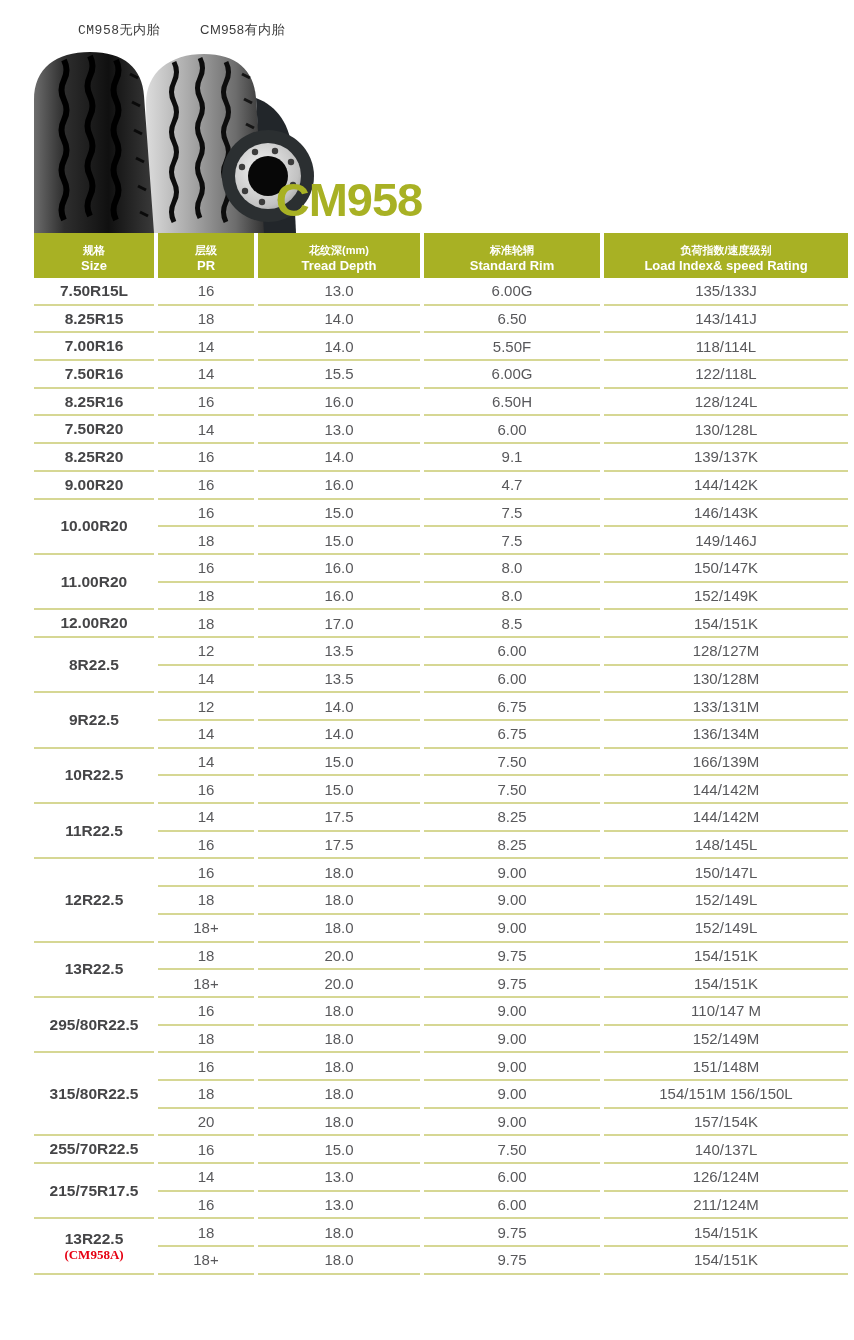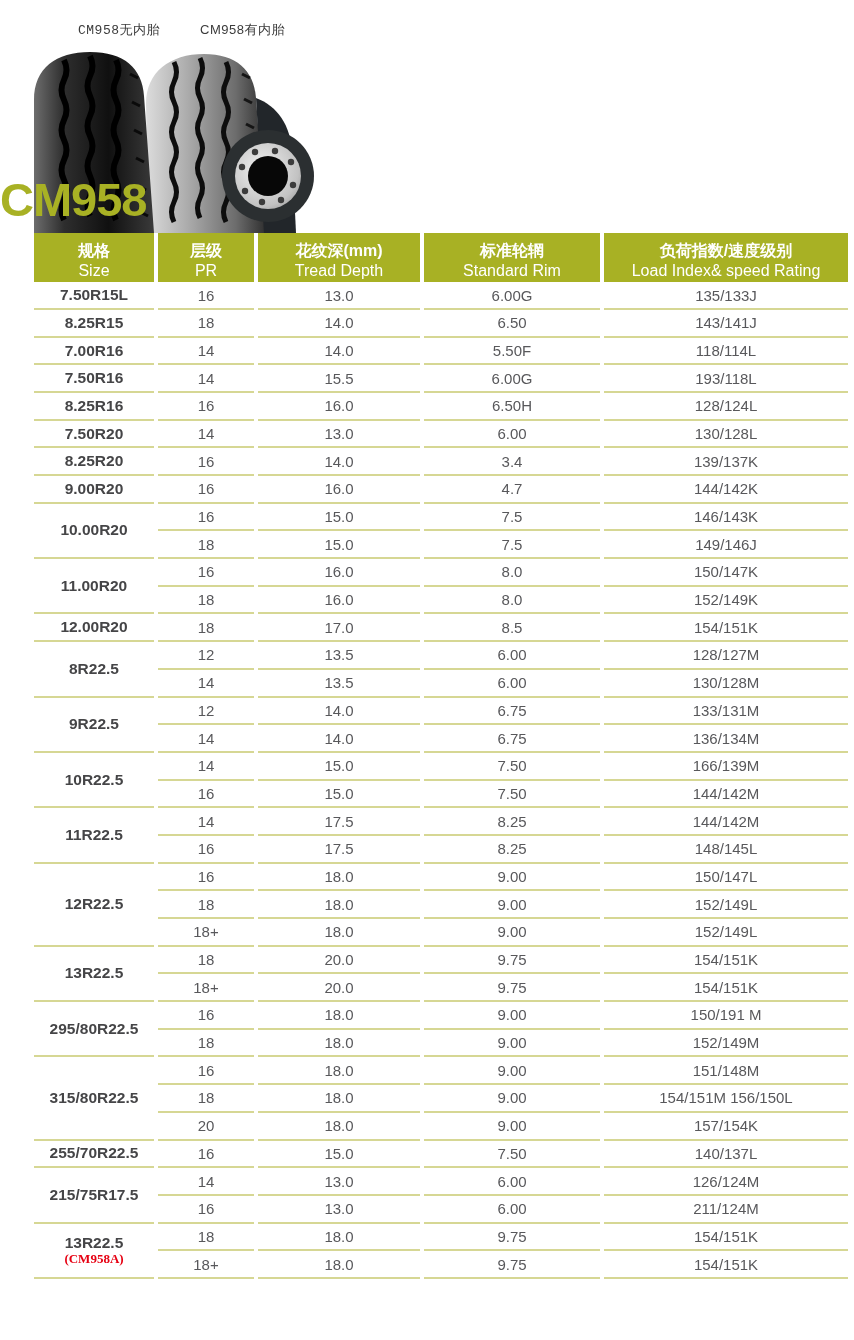--- a/index.html
+++ b/index.html
@@ -16,34 +16,34 @@
     font-family:"Liberation Sans","DejaVu Sans",sans-serif;
   }
   .tire-caption{
     position:absolute;top:21px;font-size:13px;color:#3b3b3b;
     letter-spacing:.5px;font-weight:400;
   }
   .cap-left{left:78px;font-family:Liberation Mono, monospace;}
   .cap-right{left:200px;}
   .tires{position:absolute;left:28px;top:44px;}
   .big-title{
-    position:absolute;top:172px;left:0;width:698px;
+    position:absolute;top:172px;left:0;width:698px;text-align:center;
     font-size:47px;font-weight:900;color:var(--title_green);
     letter-spacing:-1px;font-family:"Liberation Sans","DejaVu Sans",sans-serif;
   }
   table.spec{
     position:absolute;top:233px;left:30px;width:822px;
     border-collapse:separate;border-spacing:4px 0;table-layout:fixed;
   }
   thead th{
     background:var(--header_bg);color:#ffffff;height:45px;
     vertical-align:middle;text-align:center;font-weight:400;padding:2px 0;
   }
-  .th-zh{font-size:16px;font-weight:600;line-height:1.25;margin-top:6px;}
-  .th-en{font-size:16px;font-weight:400;line-height:1.2;}
+  .th-zh{font-size:11px;font-weight:600;line-height:1.25;margin-top:6px;}
+  .th-en{font-size:13px;font-weight:700;line-height:1.2;}
   tbody tr{height:27.7px;}
   tbody td{
     text-align:center;vertical-align:middle;font-size:15px;
     color:var(--text_value);
   }
   td.size-cell{font-weight:700;color:var(--text_dark);font-size:15.5px;}
   td.rule{border-bottom:2px solid var(--row_line);}
   .size-note{color:var(--note_red);font-weight:700;font-size:13px;line-height:1.1;font-family:Liberation Serif, serif;}
   .size-name{line-height:1.15;}
 </style>
@@ -181,21 +181,21 @@
         <td class="rule">5.50F</td>
         <td class="rule">118/114L</td>
       </tr>
       <tr>
         <td rowspan="1" class="size-cell rule">
           <div class="size-name">7.50R16</div>
         </td>
         <td class="rule">14</td>
         <td class="rule">15.5</td>
         <td class="rule">6.00G</td>
-        <td class="rule">193/118L</td>
+        <td class="rule">122/118L</td>
       </tr>
       <tr>
         <td rowspan="1" class="size-cell rule">
           <div class="size-name">8.25R16</div>
         </td>
         <td class="rule">16</td>
         <td class="rule">16.0</td>
         <td class="rule">6.50H</td>
         <td class="rule">128/124L</td>
       </tr>
@@ -207,21 +207,21 @@
         <td class="rule">13.0</td>
         <td class="rule">6.00</td>
         <td class="rule">130/128L</td>
       </tr>
       <tr>
         <td rowspan="1" class="size-cell rule">
           <div class="size-name">8.25R20</div>
         </td>
         <td class="rule">16</td>
         <td class="rule">14.0</td>
-        <td class="rule">3.4</td>
+        <td class="rule">9.1</td>
         <td class="rule">139/137K</td>
       </tr>
       <tr>
         <td rowspan="1" class="size-cell rule">
           <div class="size-name">9.00R20</div>
         </td>
         <td class="rule">16</td>
         <td class="rule">16.0</td>
         <td class="rule">4.7</td>
         <td class="rule">144/142K</td>
@@ -361,21 +361,21 @@
         <td class="rule">9.75</td>
         <td class="rule">154/151K</td>
       </tr>
       <tr>
         <td rowspan="2" class="size-cell rule">
           <div class="size-name">295/80R22.5</div>
         </td>
         <td class="rule">16</td>
         <td class="rule">18.0</td>
         <td class="rule">9.00</td>
-        <td class="rule">150/191 M</td>
+        <td class="rule">110/147 M</td>
       </tr>
       <tr>
         <td class="rule">18</td>
         <td class="rule">18.0</td>
         <td class="rule">9.00</td>
         <td class="rule">152/149M</td>
       </tr>
       <tr>
         <td rowspan="3" class="size-cell rule">
           <div class="size-name">315/80R22.5</div>

